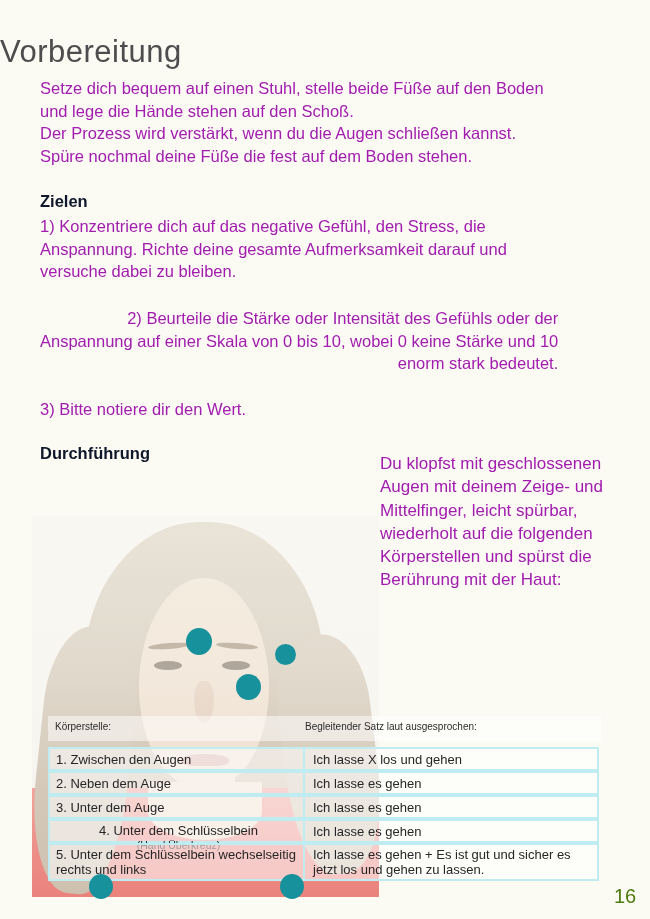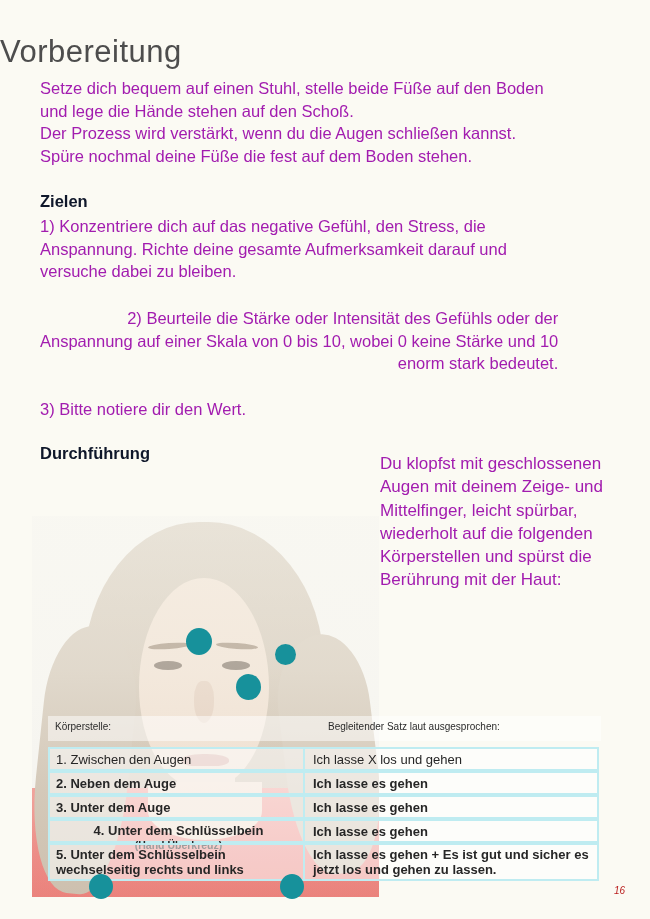--- a/index.html
+++ b/index.html
@@ -84,39 +84,39 @@
   .dot-4{left:89px;top:874px;width:24px;height:25px;}
   .dot-5{left:280px;top:874px;width:24px;height:25px;}
 
   
   .tbl-header{
     position:absolute;left:48px;top:716px;width:553px;height:25px;
     background:rgba(255,255,255,.5);z-index:2;
     font-size:10px;color:#2b2b2b;
   }
   .tbl-header .hl{position:absolute;left:7px;top:5px;}
-  .tbl-header .hr{position:absolute;left:280px;top:5px;}
+  .tbl-header .hr{position:absolute;left:257px;top:5px;}
   .tbl{position:absolute;left:48px;top:747px;width:553px;z-index:2;}
   .row{display:flex;width:553px;box-sizing:border-box;}
   .cell{
     box-sizing:border-box;border:2px solid #bfecf1;
     background:rgba(255,255,255,.55);
     font-size:13px;color:#262626;line-height:15px;
     display:flex;align-items:center;
   }
   .cell-l{width:257px;padding:2px 2px 2px 6px;}
   .cell-r{width:296px;margin-left:-2px;padding:2px 2px 2px 8px;}
   .row-s{height:24px;}
-  .row-s + .row-s, .row-t{margin-top:0;font-weight:bold;}
+  .row-s + .row-s, .row-t{margin-top:0;}
   .row-t{height:38px;}
   .row + .row{margin-top:0px;}
   .note{font-size:10.5px;}
   .nowrap{white-space:nowrap;flex-direction:column;}
 
-  .pagenum{position:absolute;left:614px;top:885px;font-size:10px;color:#b91c1c;font-style:italic;}
+  .pagenum{position:absolute;left:614px;top:885px;font-size:20px;color:#4d7c0f;}
 </style>
 </head>
 <body>
 
 <div class="page">
 
   <div class="title">Vorbereitung</div>
 
   <div class="intro">
     <div class="bodyline">Setze dich bequem auf einen Stuhl, stelle beide Füße auf den Boden</div>

